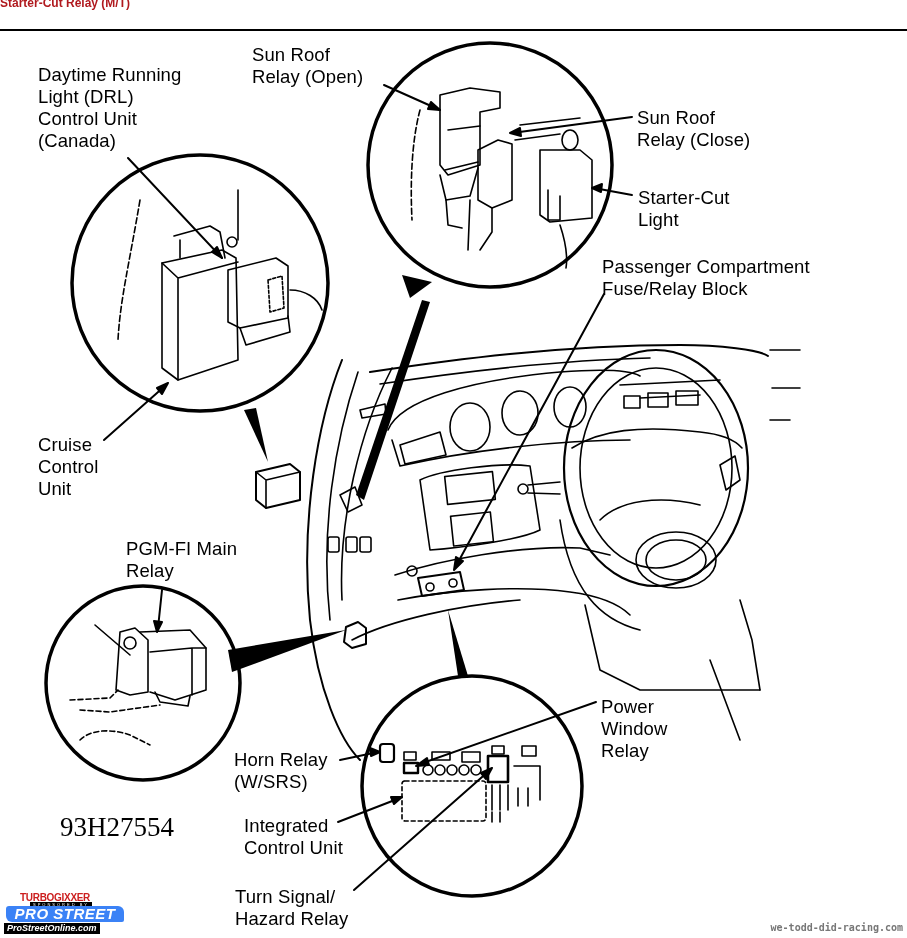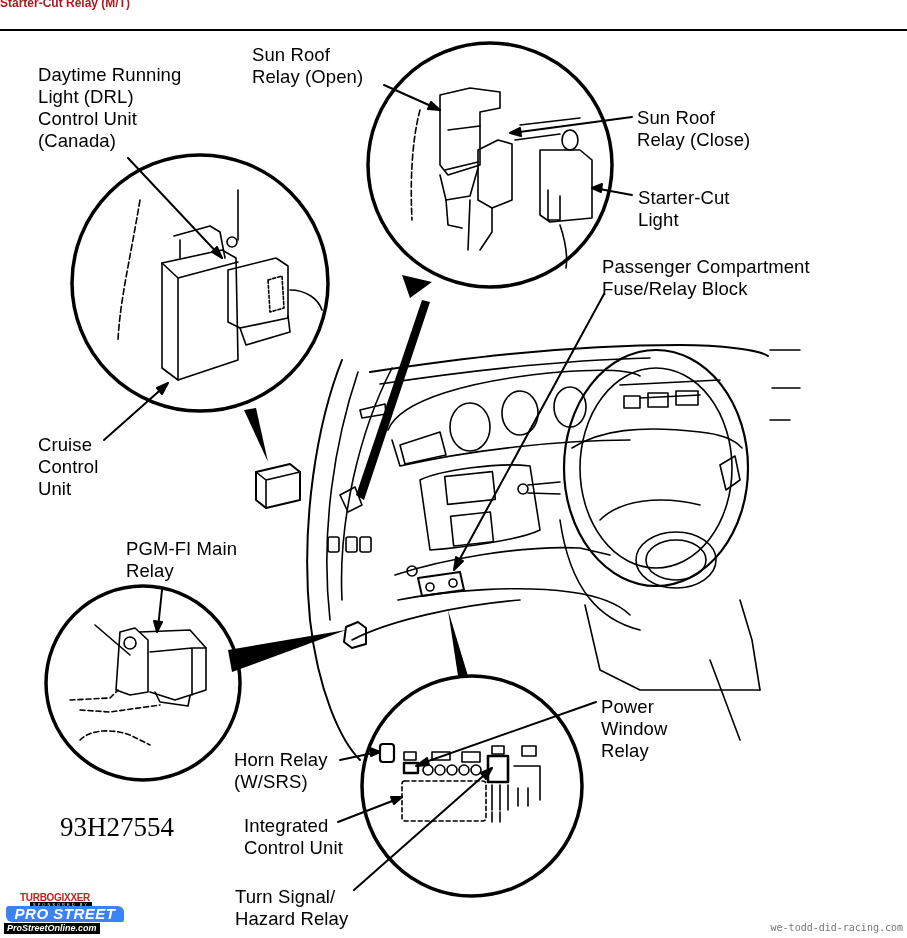--- a/index.html
+++ b/index.html
@@ -3,21 +3,21 @@
 <meta charset="utf-8">
 <style>
   html, body { margin: 0; padding: 0; background: #ffffff; }
   body { width: 907px; height: 938px; position: relative; overflow: hidden; font-family: "Liberation Sans", sans-serif; }
   .header { position: absolute; left: 0; top: 0; width: 907px; text-align: left; color: #b0191e; font-weight: bold; font-size: 12px; line-height: 14px; font-family: "Liberation Sans", sans-serif; }
   .header .l1 { margin-top: -4px; }
   .rule { position: absolute; left: 0; top: 29px; width: 907px; height: 2px; background: #000; }
   svg.art { position: absolute; left: 0; top: 0; }
   .label { position: absolute; color: #000; font-family: "Liberation Sans", sans-serif; font-size: 18.5px; line-height: 22px; white-space: pre; letter-spacing: 0.1px; }
   .figno { position: absolute; left: 33px; top: 812px; font-family: "Liberation Serif", serif; font-size: 27px; color: #000; margin-left: 27px; }
-  .watermark { position: absolute; right: 4px; top: 922px; font-family: "DejaVu Sans Mono", monospace; font-size: 10px; font-weight: normal; color: #777; }
+  .watermark { position: absolute; right: 4px; top: 922px; font-family: "DejaVu Sans Mono", monospace; font-size: 10px; font-weight: bold; color: #777; }
   .logo { position: absolute; left: 4px; top: 892px; width: 124px; height: 44px; }
   .logo .tg { position: absolute; left: 16px; top: 0; color: #cc1f1f; font-weight: bold; font-size: 10px; font-family: "Liberation Sans", sans-serif; letter-spacing: -0.3px; }
   .logo .spons { position: absolute; left: 26px; top: 10px; background: #000; color: #fff; font-size: 4px; letter-spacing: 2px; padding: 0 3px; height: 5px; line-height: 5px; font-family: "Liberation Sans", sans-serif; }
   .logo .ps { position: absolute; left: 2px; top: 14px; width: 118px; height: 16px; background: #3b82f6; color: #fff; font-style: italic; font-weight: bold; font-size: 15px; line-height: 16px; text-align: center; font-family: "Liberation Sans", sans-serif; letter-spacing: 0.5px; border-radius: 3px 6px 2px 6px; }
   .logo .url { position: absolute; left: 0px; top: 31px; background: #000; color: #fff; font-style: italic; font-weight: bold; font-size: 9px; line-height: 11px; padding: 0 3px; font-family: "Liberation Sans", sans-serif; }
 </style>
 </head>
 <body>
 
 <div class="header">

